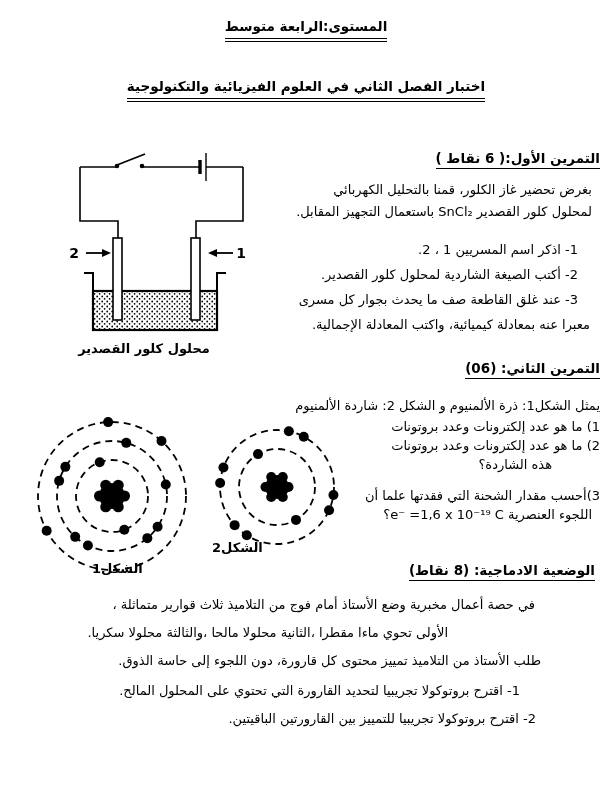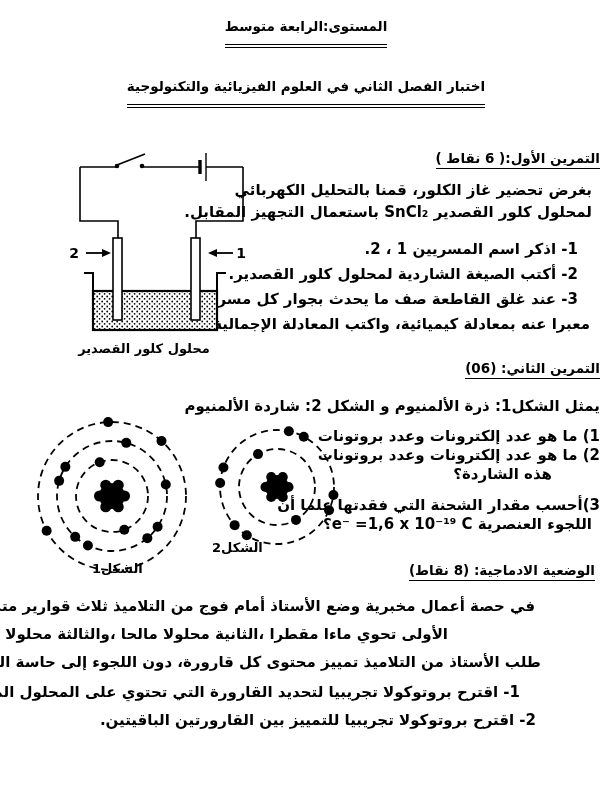--- a/index.html
+++ b/index.html
@@ -1,44 +1,44 @@
 <!DOCTYPE html>
 <html lang="ar"><head>
 <meta charset="utf-8">
 <style>
   html,body{margin:0;padding:0;background:#ffffff;}
   .page{
     position:relative;width:612px;height:792px;background:#fff;
     font-family:"DejaVu Sans",sans-serif;color:#000;overflow:hidden;
     margin:0 auto;
   }
-  .ln{font-weight:bold;font-size:15px;white-space:nowrap;}
+  .ln{font-weight:normal;font-size:13px;white-space:nowrap;}
   .hd{font-weight:bold;font-size:13.5px;}
-  .dbl{display:inline-block;border-bottom:4px double #000;padding-bottom:10px;}
+  .dbl{display:inline-block;border-bottom:4px double #000;padding-bottom:4px;}
   .sul{display:inline-block;border-bottom:1.5px solid #000;padding-bottom:2px;}
   .center{position:absolute;left:0;right:0;text-align:center;}
   .rtl{direction:rtl;}
 
   .title-wrap{top:16px;}
   .subtitle-wrap{top:76px;}
 
   .ex1{position:absolute;top:148px;right:12px;}
   .ex1 .heading{margin-bottom:10px;}
   .ex1 .intro{line-height:22px;margin-right:8px;}
   .ex1 .gap{height:14px;}
   .ex1 .q{line-height:25px;margin-right:22px;}
   .ex1 .qc{line-height:25px;margin-right:10px;}
 
   .circuit-wrap{position:absolute;left:36px;top:140px;width:230px;height:220px;}
   .caption{position:absolute;left:58px;top:341px;width:172px;text-align:center;
            font-weight:bold;font-size:13px;}
 
   .ex2{position:absolute;top:358px;right:12px;}
   .ex2 .heading{margin-bottom:16px;}
-  .ex2 .intro{line-height:22px;margin-bottom:10px;}
+  .ex2 .intro{line-height:22px;}
   .ex2 .q1{line-height:19px;}
   .ex2 .q2{line-height:19px;margin-right:48px;margin-bottom:12px;}
   .ex2 .q2f{line-height:19px;margin-right:8px;margin-bottom:12px;}
   .formula{direction:ltr;unicode-bidi:isolate;display:inline-block;}
 
   .fig-svg{position:absolute;}
   #fig1{left:28px;top:412px;}
   #fig2{left:212px;top:422px;}
   .figlabel{position:absolute;font-weight:bold;font-size:13px;}
   #fig1-label{left:92px;top:561px;width:70px;}

